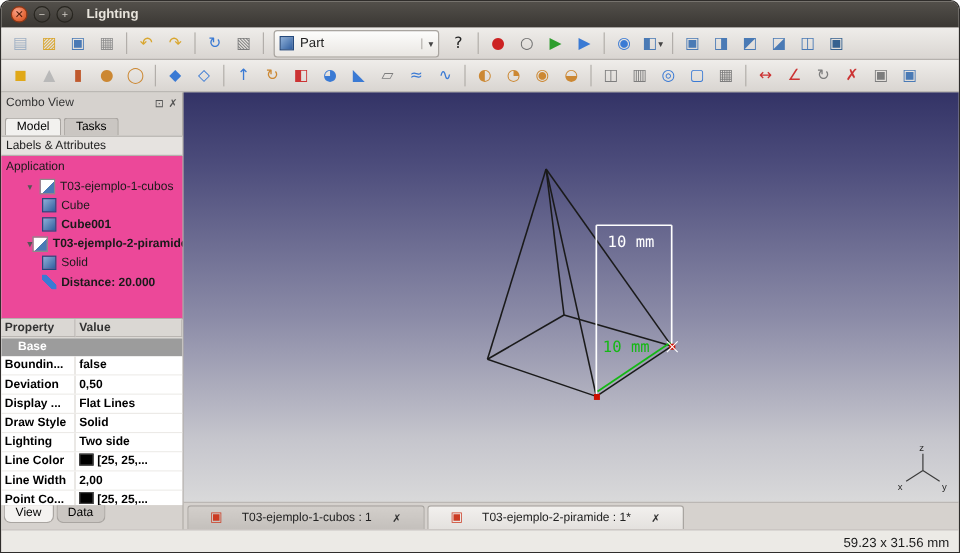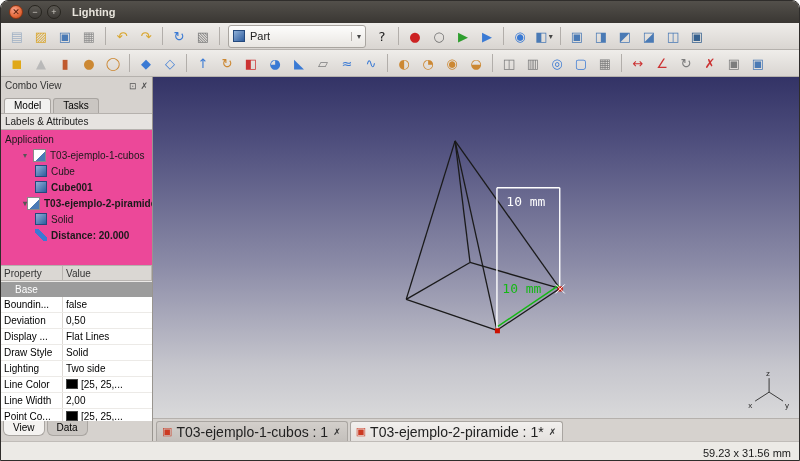--- a/index.html
+++ b/index.html
@@ -50,41 +50,41 @@
   .trow{display:flex;align-items:center;height:16px;white-space:nowrap;color:#1a1a1a;}
   .lvl0{padding-left:4px;} .lvl1{padding-left:22px;} .lvl2{padding-left:34px;}
   .arrow{width:10px;font-size:8px;color:#555;}
   .arrow::before{content:"\25BE";}
   .bold{font-weight:bold;}
   .ticon{display:inline-block;margin-right:4px;flex:none;}
   .icon-doc{width:11px;height:11px;background:linear-gradient(135deg,#ffffff 55%,#4a7ab5 55%);border:1px solid #8a8a8a;}
   .icon-cube{width:10px;height:10px;background:linear-gradient(135deg,#8fb0d8,#2f5d9e);border:1px solid #24497d;}
   .icon-measure{width:12px;height:12px;background:linear-gradient(45deg,transparent 35%,#3a7ad4 35%,#3a7ad4 65%,transparent 65%);}
   
-  .props{height:155px;overflow:hidden;background:#f7f6f4;}
+  .props{height:155px;overflow:hidden;background:#f7f6f4;font-weight:bold;}
   .prow{display:flex;height:15px;line-height:15px;border-bottom:1px solid #eceae7;background:#fff;}
   .phead{background:#dad7d3;}
   .phead .pc1,.phead .pc2{background:#dad7d3;border-right:1px solid #b9b5b1;border-bottom:1px solid #b9b5b1;color:#333;}
   .pc1{width:62px;padding-left:3px;border-right:1px solid #ddd9d5;overflow:hidden;white-space:nowrap;box-sizing:border-box;flex:none;}
   .pc2{flex:1;padding-left:3px;overflow:hidden;white-space:nowrap;}
   .pgroup{height:15px;line-height:15px;background:#9c9c9c;color:#ffffff;padding-left:14px;}
   .swatch{display:inline-block;width:10px;height:8px;background:#000;border:1px solid #444;margin-right:3px;vertical-align:-1px;}
   .vd-tabs{height:20px;display:flex;align-items:flex-start;padding-left:2px;background:#d6d2ce;}
   .vd-tab{padding:1px 9px 2px;border:1px solid #a9a5a1;border-top:none;border-radius:0 0 6px 6px;
           background:#cac6c2;margin-right:2px;}
   .vd-tab.active{background:#f4f2f0;}
   
   .right-col{flex:1;display:flex;flex-direction:column;min-width:0;}
   .view3d{position:relative;height:342px;
           background:linear-gradient(180deg,#333366 0%,#4d4d7c 18%,#8b8ba7 55%,#c6c6cd 85%,#d9d9da 100%);}
   .view3d svg{position:absolute;inset:0;}
   .dtabbar{height:22px;background:#d6d2ce;border-top:1px solid #b5b1ad;display:flex;align-items:flex-end;padding-left:3px;}
-  .dtab{display:inline-flex;align-items:center;gap:4px;height:19px;padding:0 5px;margin-right:2px;
+  .dtab{display:inline-flex;align-items:center;gap:16px;height:19px;padding:0 18px;margin-right:2px;
         border:1px solid #a9a5a1;border-bottom:none;border-radius:3px 3px 0 0;
-        background:linear-gradient(#d3cfcb,#c4c0bc);font-size:14px;color:#222;}
+        background:linear-gradient(#d3cfcb,#c4c0bc);font-size:10px;color:#222;}
   .dtab.active{background:linear-gradient(#f2f0ee,#e4e1de);}
   .dtab-icon{color:#cc3a22;font-size:11px;line-height:1;}
   .dtab-icon::before{content:"\25A3";}
   .dtab-close{font-size:9px;color:#333;padding:0 1px;}
   .dtab-close::before{content:"\2717";}
   
   .statusbar{height:21px;background:#eceae6;border-top:1px solid #c0bcb8;display:flex;align-items:center;
              justify-content:flex-end;padding-right:8px;font-size:11px;color:#1a1a1a;}
 </style>
 </head>

